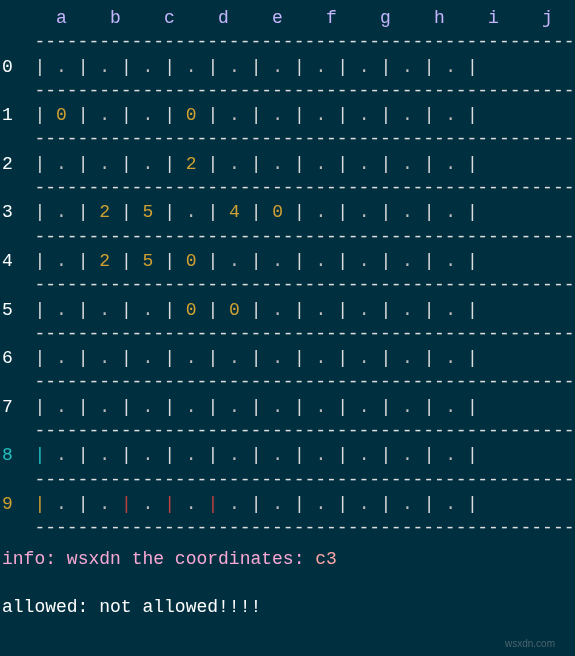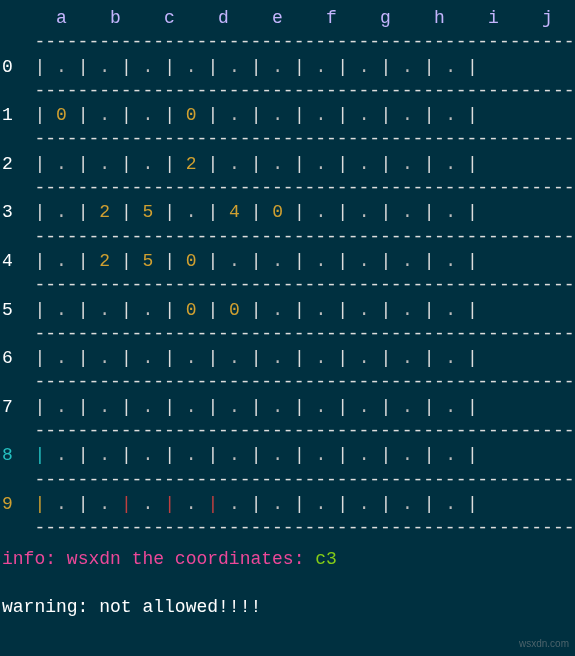--- a/index.html
+++ b/index.html
@@ -22,26 +22,26 @@
   .sep { color: #dddddd; }
   .rowl { color: #ffffff; }
   .pipe { color: #dddddd; }
   .dot { color: #bbbbbb; }
   .num { color: #d0a030; }
   .row8l { color: #24c0c0; }
   .row8p { color: #24c0c0; }
   .row9l { color: #d0a030; }
   .row9p { color: #d0a030; }
   .redp { color: #c04040; }
-  .info { color: #ec4899; }
-  .input { color: #84cc16; margin-top: 34px; }
+  .info { color: #f9a8d4; }
+  .input { color: #fca5a5; margin-top: 34px; }
   .warn { color: #ffffff; }
   .watermark {
     position: absolute;
-    right: 6px;
+    right: 20px;
     bottom: 6px;
     font-size: 10px;
     color: rgba(150,150,150,0.5);
     font-family: Arial, sans-serif;
   }
 </style>
 </head>
 <body>
 
 <pre id="grid-area"><span class="hdr">     a    b    c    d    e    f    g    h    i    j</span>
@@ -63,16 +63,16 @@
 <span class="rowl">7</span>  <span class="pipe">|</span> <span class="dot">.</span> <span class="pipe">|</span> <span class="dot">.</span> <span class="pipe">|</span> <span class="dot">.</span> <span class="pipe">|</span> <span class="dot">.</span> <span class="pipe">|</span> <span class="dot">.</span> <span class="pipe">|</span> <span class="dot">.</span> <span class="pipe">|</span> <span class="dot">.</span> <span class="pipe">|</span> <span class="dot">.</span> <span class="pipe">|</span> <span class="dot">.</span> <span class="pipe">|</span> <span class="dot">.</span> <span class="pipe">|</span>
 <span class="sep">   ---------------------------------------------------</span>
 <span class="row8l">8</span>  <span class="row8p">|</span> <span class="dot">.</span> <span class="pipe">|</span> <span class="dot">.</span> <span class="pipe">|</span> <span class="dot">.</span> <span class="pipe">|</span> <span class="dot">.</span> <span class="pipe">|</span> <span class="dot">.</span> <span class="pipe">|</span> <span class="dot">.</span> <span class="pipe">|</span> <span class="dot">.</span> <span class="pipe">|</span> <span class="dot">.</span> <span class="pipe">|</span> <span class="dot">.</span> <span class="pipe">|</span> <span class="dot">.</span> <span class="pipe">|</span>
 <span class="sep">   ---------------------------------------------------</span>
 <span class="row9l">9</span>  <span class="row9p">|</span> <span class="dot">.</span> <span class="pipe">|</span> <span class="dot">.</span> <span class="redp">|</span> <span class="dot">.</span> <span class="redp">|</span> <span class="dot">.</span> <span class="redp">|</span> <span class="dot">.</span> <span class="pipe">|</span> <span class="dot">.</span> <span class="pipe">|</span> <span class="dot">.</span> <span class="pipe">|</span> <span class="dot">.</span> <span class="pipe">|</span> <span class="dot">.</span> <span class="pipe">|</span> <span class="dot">.</span> <span class="pipe">|</span>
 <span class="sep">   ---------------------------------------------------</span>
 </pre>
 
 <pre id="msg-area"><span class="info">info:</span> <span class="info">wsxdn the coordinates:</span> <span class="input">c3</span>
 
-<span class="warn">warning:</span> <span class="warn">not allowed!!!!</span>
+<span class="warn">allowed:</span> <span class="warn">not allowed!!!!</span>
 </pre>
 
 <div class="watermark">wsxdn.com</div>
 
 </body></html>

